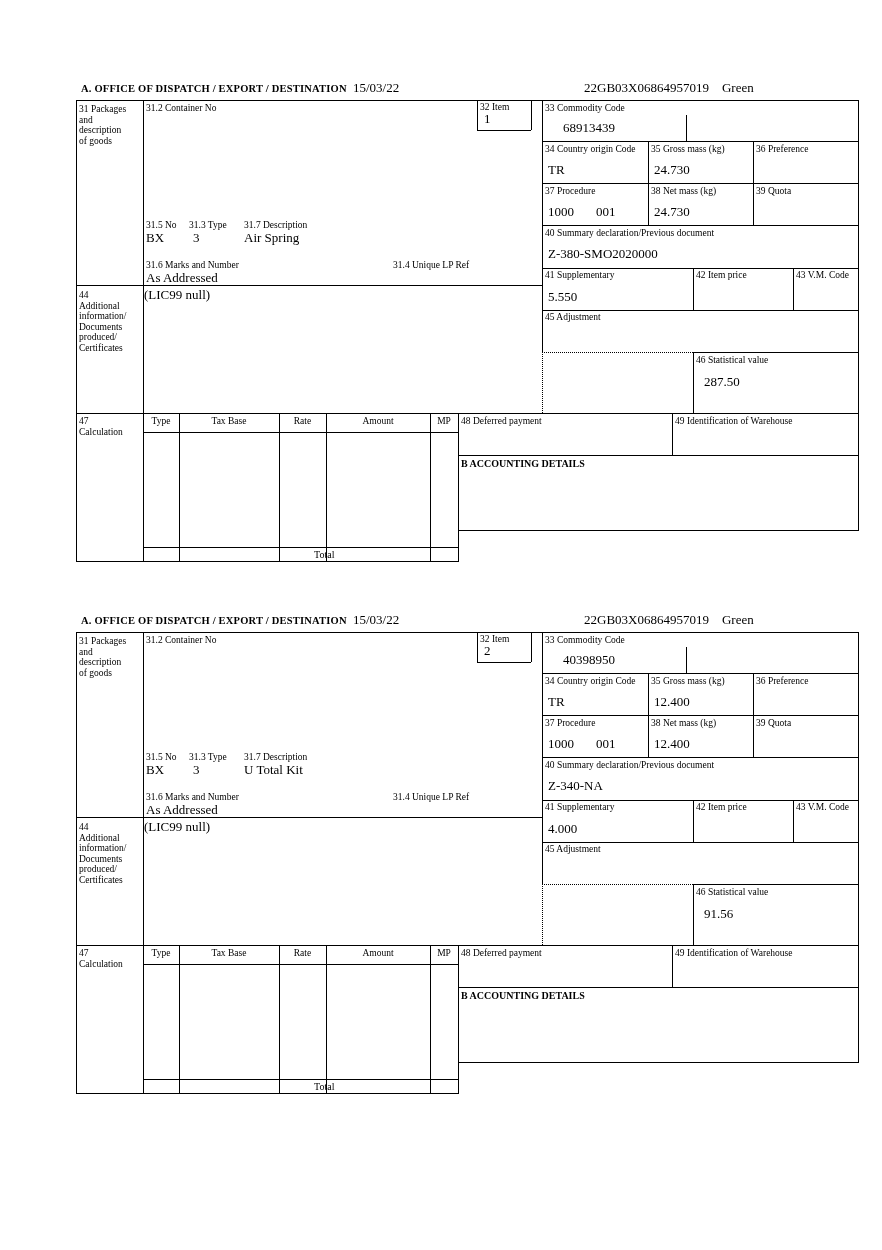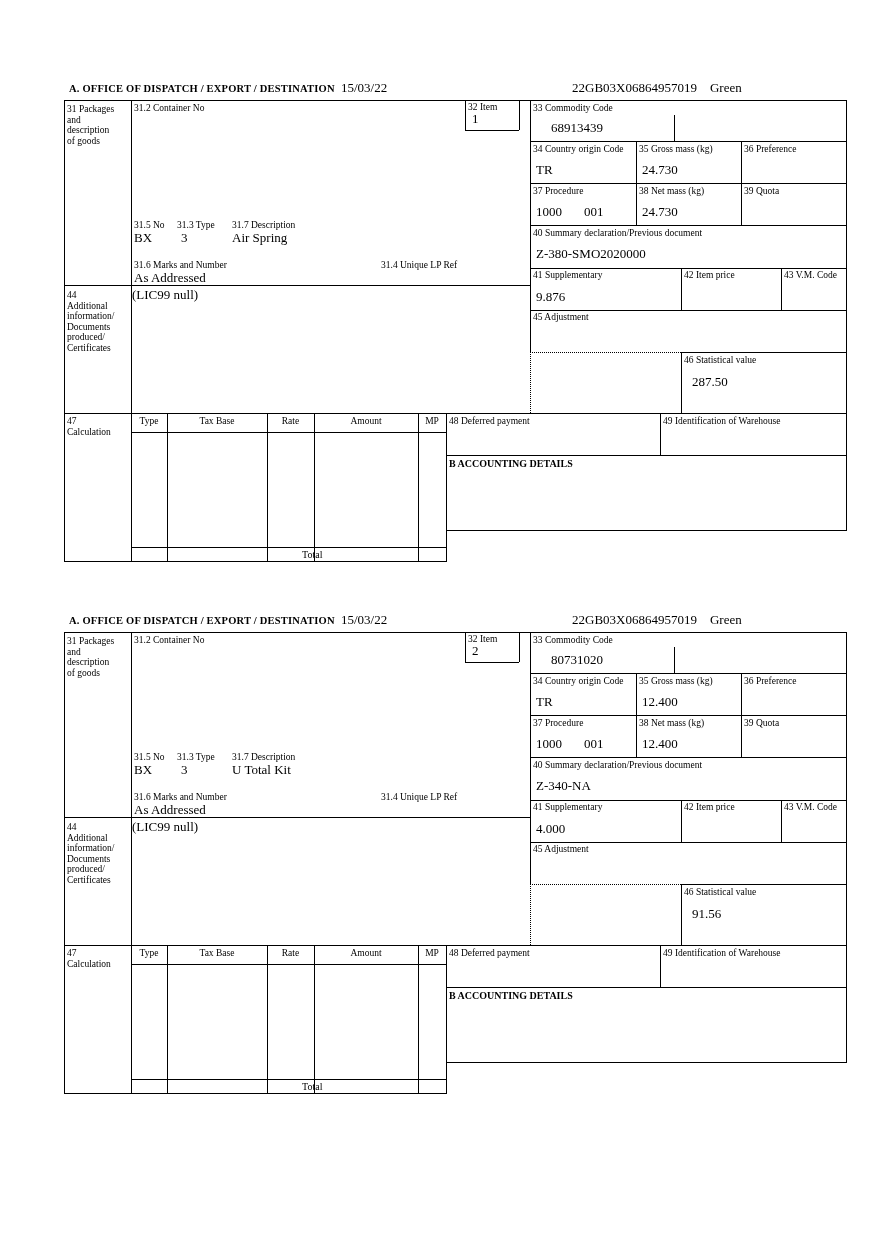--- a/index.html
+++ b/index.html
@@ -1,21 +1,21 @@
 <!DOCTYPE html>
 <html><head>
 <meta charset="utf-8">
 <style>
   html,body{margin:0;padding:0;}
   body{
     width:882px;height:1250px;background:#ffffff;position:relative;
     font-family:"Liberation Serif", serif;color:#000;
     -webkit-font-smoothing:antialiased;
   }
-  .section{position:absolute;left:64px;width:783px;height:482px;}
+  .section{position:absolute;left:76px;width:783px;height:482px;}
   .hdr-a{position:absolute;left:5px;top:3px;font-size:10.5px;font-weight:bold;letter-spacing:.2px;white-space:nowrap;}
   .hdr-date{position:absolute;left:277px;top:0;font-size:13px;white-space:nowrap;}
   .hdr-ref{position:absolute;left:508px;top:0;font-size:13px;display:flex;gap:13px;white-space:nowrap;}
   .form{position:absolute;left:0;top:20px;width:783px;height:462px;}
   .hl,.vl{position:absolute;background:#000;}
   .hl{height:1px;}
   .vl{width:1px;}
   .hdot{position:absolute;border-top:1px dotted #000;height:0;}
   .vdot{position:absolute;border-left:1px dotted #000;width:0;}
   .lbl{position:absolute;font-size:9.5px;line-height:10.5px;white-space:nowrap;}
@@ -116,21 +116,21 @@
       <div class="val" style="left:472px;top:105px">1000</div>
       <div class="val" style="left:520px;top:105px">001</div>
       <div class="lbl" style="left:575px;top:86px">38 Net mass (kg)</div>
       <div class="val" style="left:578px;top:105px">24.730</div>
       <div class="lbl" style="left:680px;top:86px">39 Quota</div>
 
       <div class="lbl" style="left:469px;top:128px">40 Summary declaration/Previous document</div>
       <div class="val" style="left:472px;top:147px">Z-380-SMO2020000</div>
 
       <div class="lbl" style="left:469px;top:170px">41 Supplementary</div>
-      <div class="val" style="left:472px;top:190px">9.876</div>
+      <div class="val" style="left:472px;top:190px">5.550</div>
       <div class="lbl" style="left:620px;top:170px">42 Item price</div>
       <div class="lbl" style="left:720px;top:170px">43 V.M. Code</div>
 
       <div class="lbl" style="left:469px;top:212px">45 Adjustment</div>
 
       <div class="lbl" style="left:620px;top:255px">46 Statistical value</div>
       <div class="val" style="left:628px;top:275px">287.50</div>
 
       <div class="ch" style="left:67px;top:316px;width:36px">Type</div>
       <div class="ch" style="left:103px;top:316px;width:100px">Tax Base</div>
@@ -215,21 +215,21 @@
       <div class="val" style="left:70px;top:131px">BX</div>
       <div class="val" style="left:117px;top:131px">3</div>
       <div class="val" style="left:168px;top:131px">U Total Kit</div>
       <div class="lbl" style="left:70px;top:160px">31.6 Marks and Number</div>
       <div class="lbl" style="left:317px;top:160px">31.4 Unique LP Ref</div>
       <div class="val" style="left:70px;top:171px">As Addressed</div>
 
       <div class="val" style="left:68px;top:188px">(LIC99 null)</div>
 
       <div class="lbl" style="left:469px;top:3px">33 Commodity Code</div>
-      <div class="val" style="left:487px;top:21px">80731020</div>
+      <div class="val" style="left:487px;top:21px">40398950</div>
 
       <div class="lbl" style="left:469px;top:44px">34 Country origin Code</div>
       <div class="val" style="left:472px;top:63px">TR</div>
       <div class="lbl" style="left:575px;top:44px">35 Gross mass (kg)</div>
       <div class="val" style="left:578px;top:63px">12.400</div>
       <div class="lbl" style="left:680px;top:44px">36 Preference</div>
 
       <div class="lbl" style="left:469px;top:86px">37 Procedure</div>
       <div class="val" style="left:472px;top:105px">1000</div>
       <div class="val" style="left:520px;top:105px">001</div>

